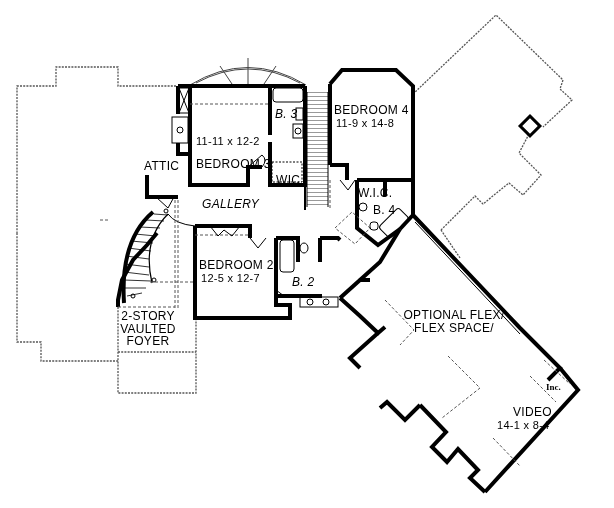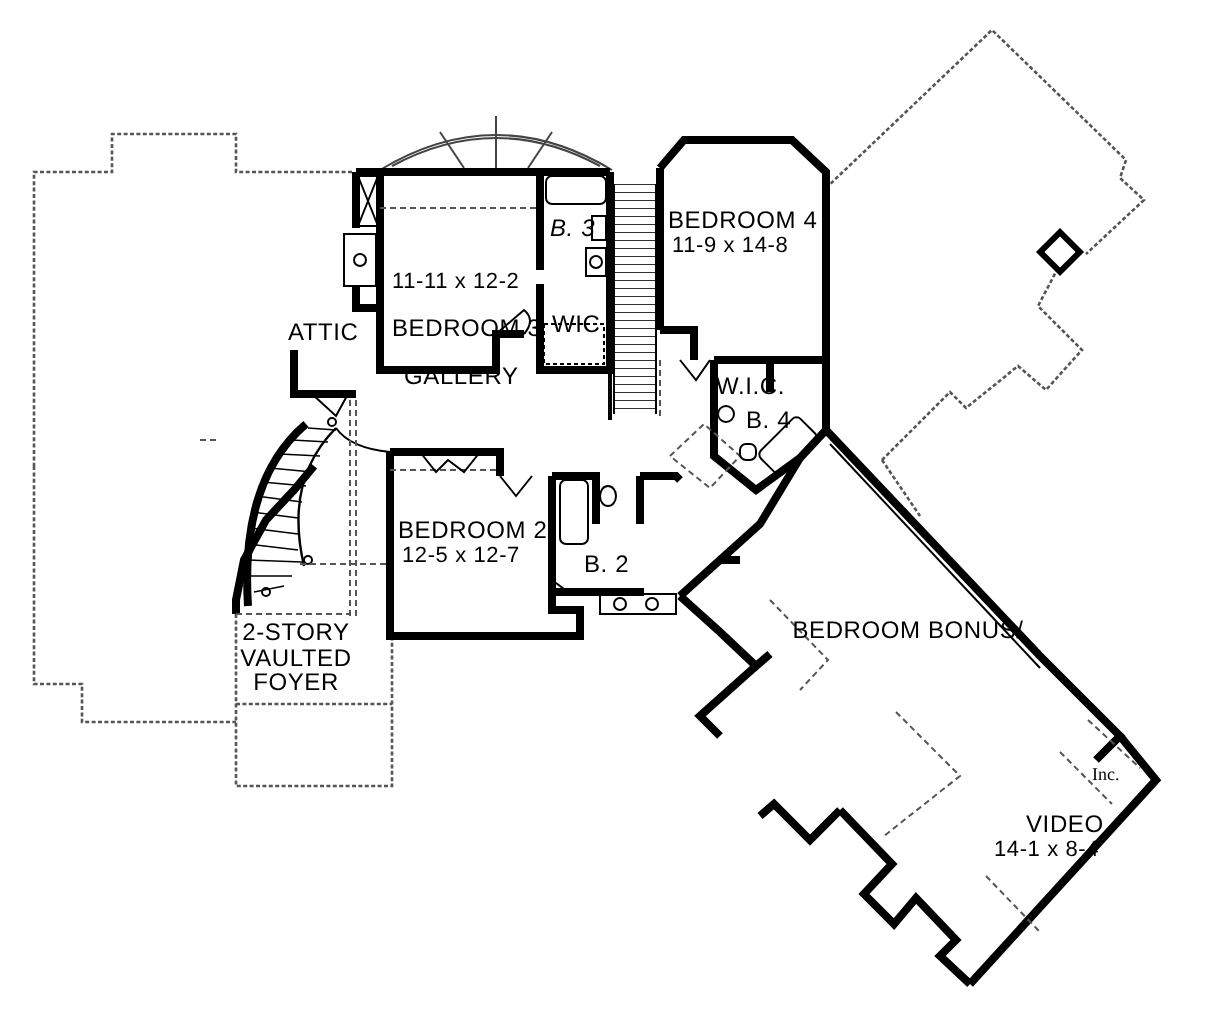--- a/index.html
+++ b/index.html
@@ -165,39 +165,40 @@
     <path d="M 210,226 L 218,236 L 224,230 L 232,236 L 240,226"></path>
     <path d="M 250,238 L 258,248 L 266,238"></path>
     <path d="M 276,290 L 284,296"></path>
     <path d="M 340,180 L 348,190 L 355,180"></path>
   </g>
 </svg>
 
 <div class="lbl room-name" style="left:196px; top:122px;margin-top:36px;">BEDROOM  3</div>
 <div class="lbl room-dim" style="left:196px; top:136px;">11-11  x  12-2</div>
 <div class="lbl room-name" style="left:275px; top:108px;font-style:italic;">B. 3</div>
-<div class="lbl room-name" style="left:276px; top:156px;">WIC</div>
+<div class="lbl room-name" style="left:276px; top:174px;">WIC</div>
 
 <div class="lbl room-name" style="left:334px; top:104px;">BEDROOM  4</div>
 <div class="lbl room-dim" style="left:336px; top:118px;">11-9  x  14-8</div>
 <div class="lbl room-name" style="left:358px; top:187px;">W.I.C.</div>
 <div class="lbl room-name" style="left:373px; top:204px;">B. 4</div>
 
 <div class="lbl room-name" style="left:144px; top:160px;">ATTIC</div>
-<div class="lbl room-name" style="left:202px; top:182px;">GALLERY</div>
+<div class="lbl room-name" style="left:202px; top:198px;font-style:italic;">GALLERY</div>
 
 <div class="lbl room-name" style="left:199px; top:259px;">BEDROOM  2</div>
 <div class="lbl room-dim" style="left:201px; top:273px;text-align:center;">12-5  x  12-7</div>
-<div class="lbl room-name" style="left:292px; top:276px;">B. 2</div>
+<div class="lbl room-name" style="left:292px; top:276px;font-style:italic;">B. 2</div>
 
 <div class="lbl room-name center" style="left:120px; top:310px; width:56px;">
   <div>2-STORY</div>
   <div>VAULTED</div>
   <div>FOYER</div>
 </div>
 
 <div class="lbl room-name center" style="left:394px; top:309px; width:120px;">
-  <div>BEDROOM BONUS/</div>
+  <div>OPTIONAL FLEX/</div>
+  <div>FLEX SPACE/</div>
 </div>
 
 <div class="lbl room-name" style="left:513px; top:406px;">VIDEO</div>
 <div class="lbl room-dim" style="left:497px; top:420px;">14-1  x  8-4</div>
-<div class="lbl tiny" style="left:546px; top:383px;">Inc.</div>
+<div class="lbl tiny" style="left:546px; top:383px;font-weight:bold;">Inc.</div>
 
 </body></html>

